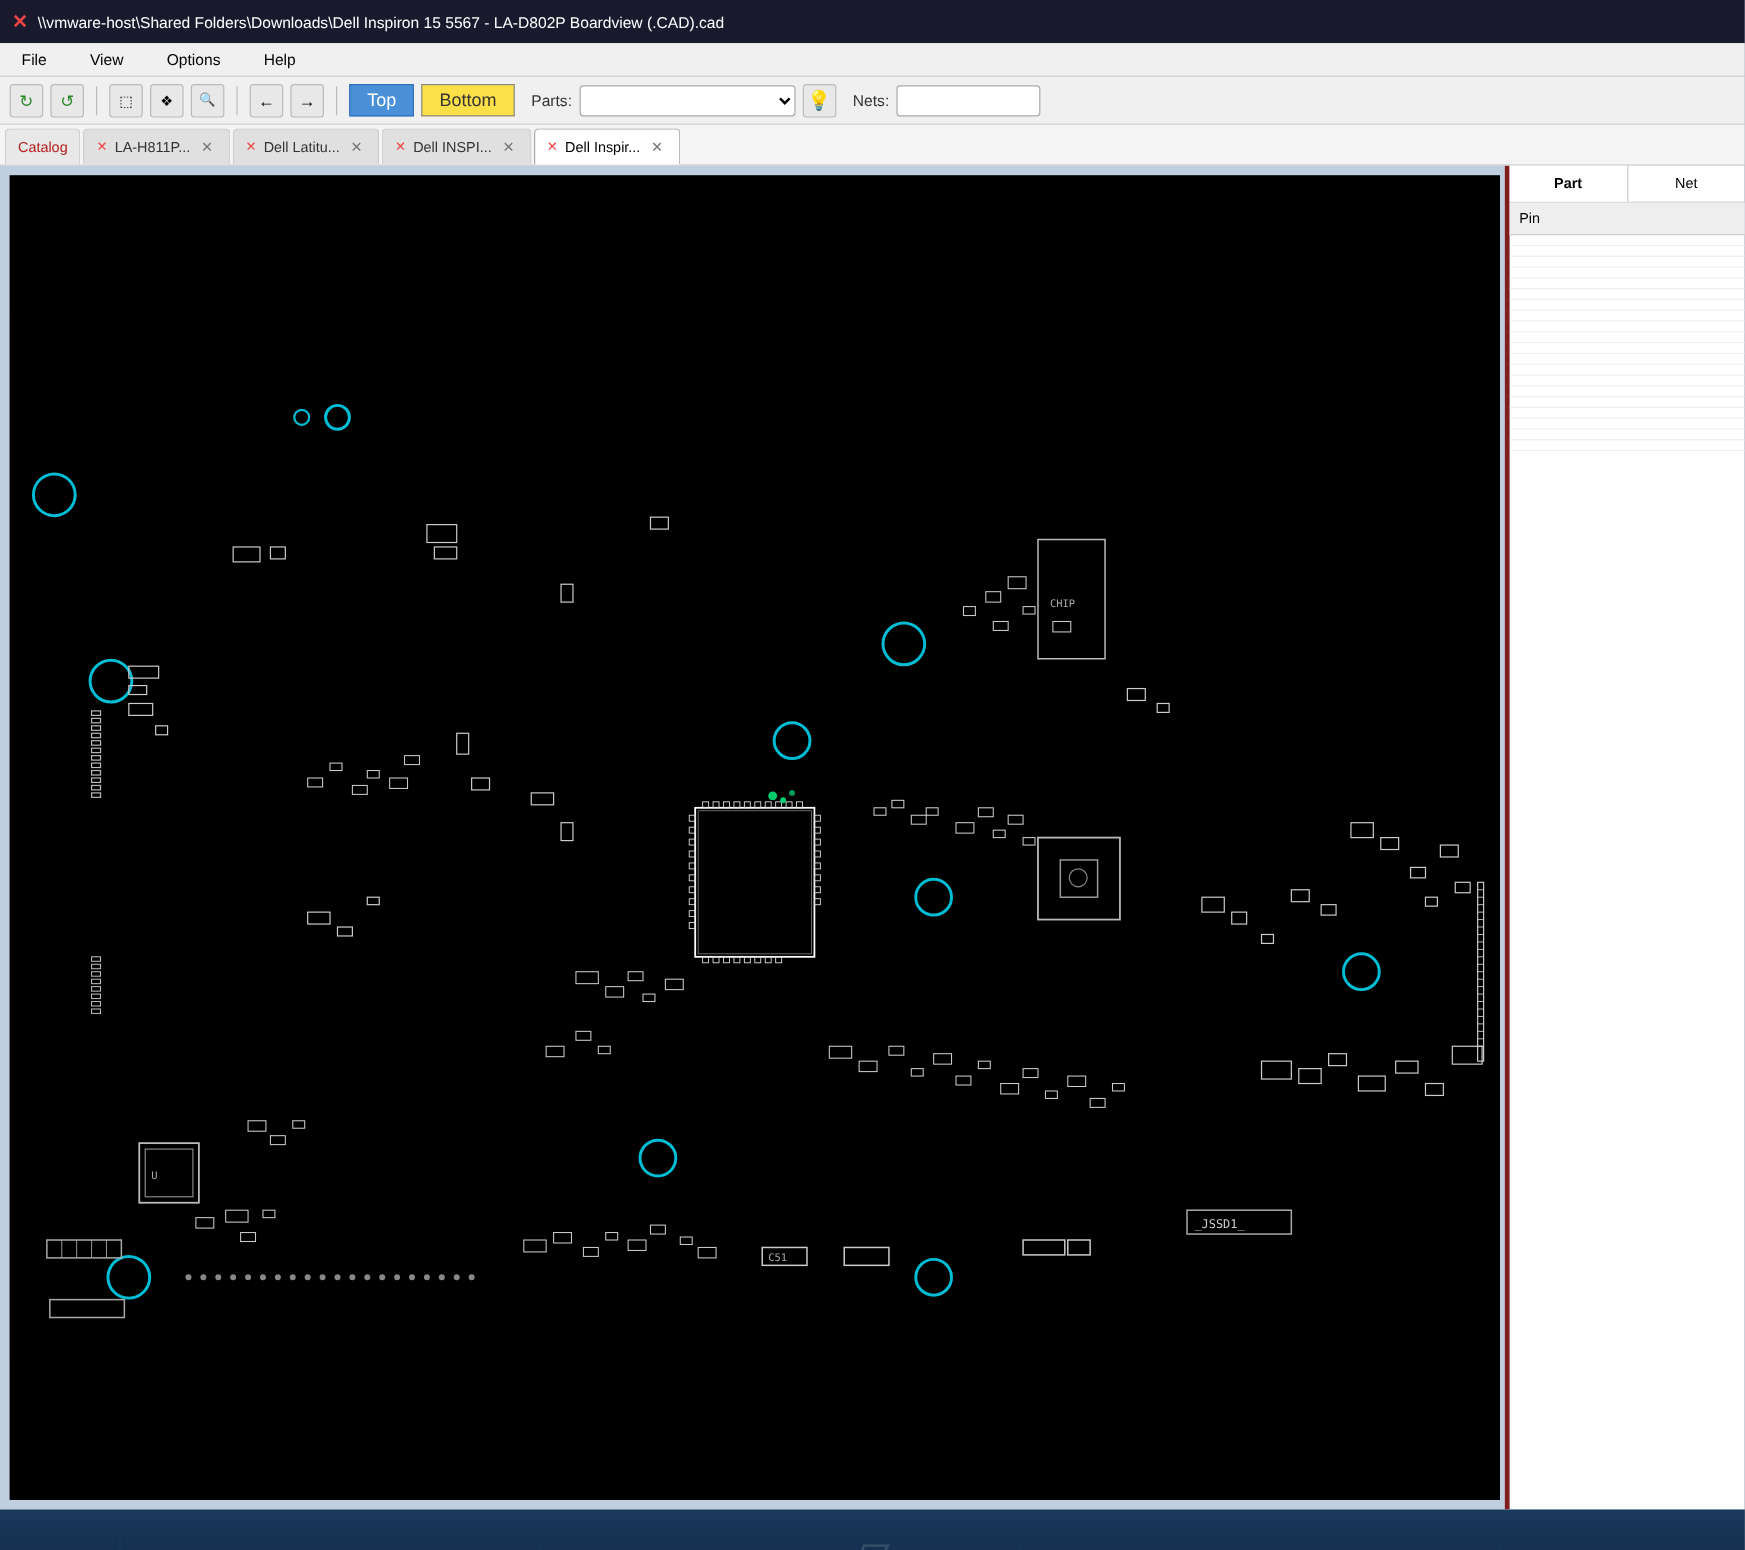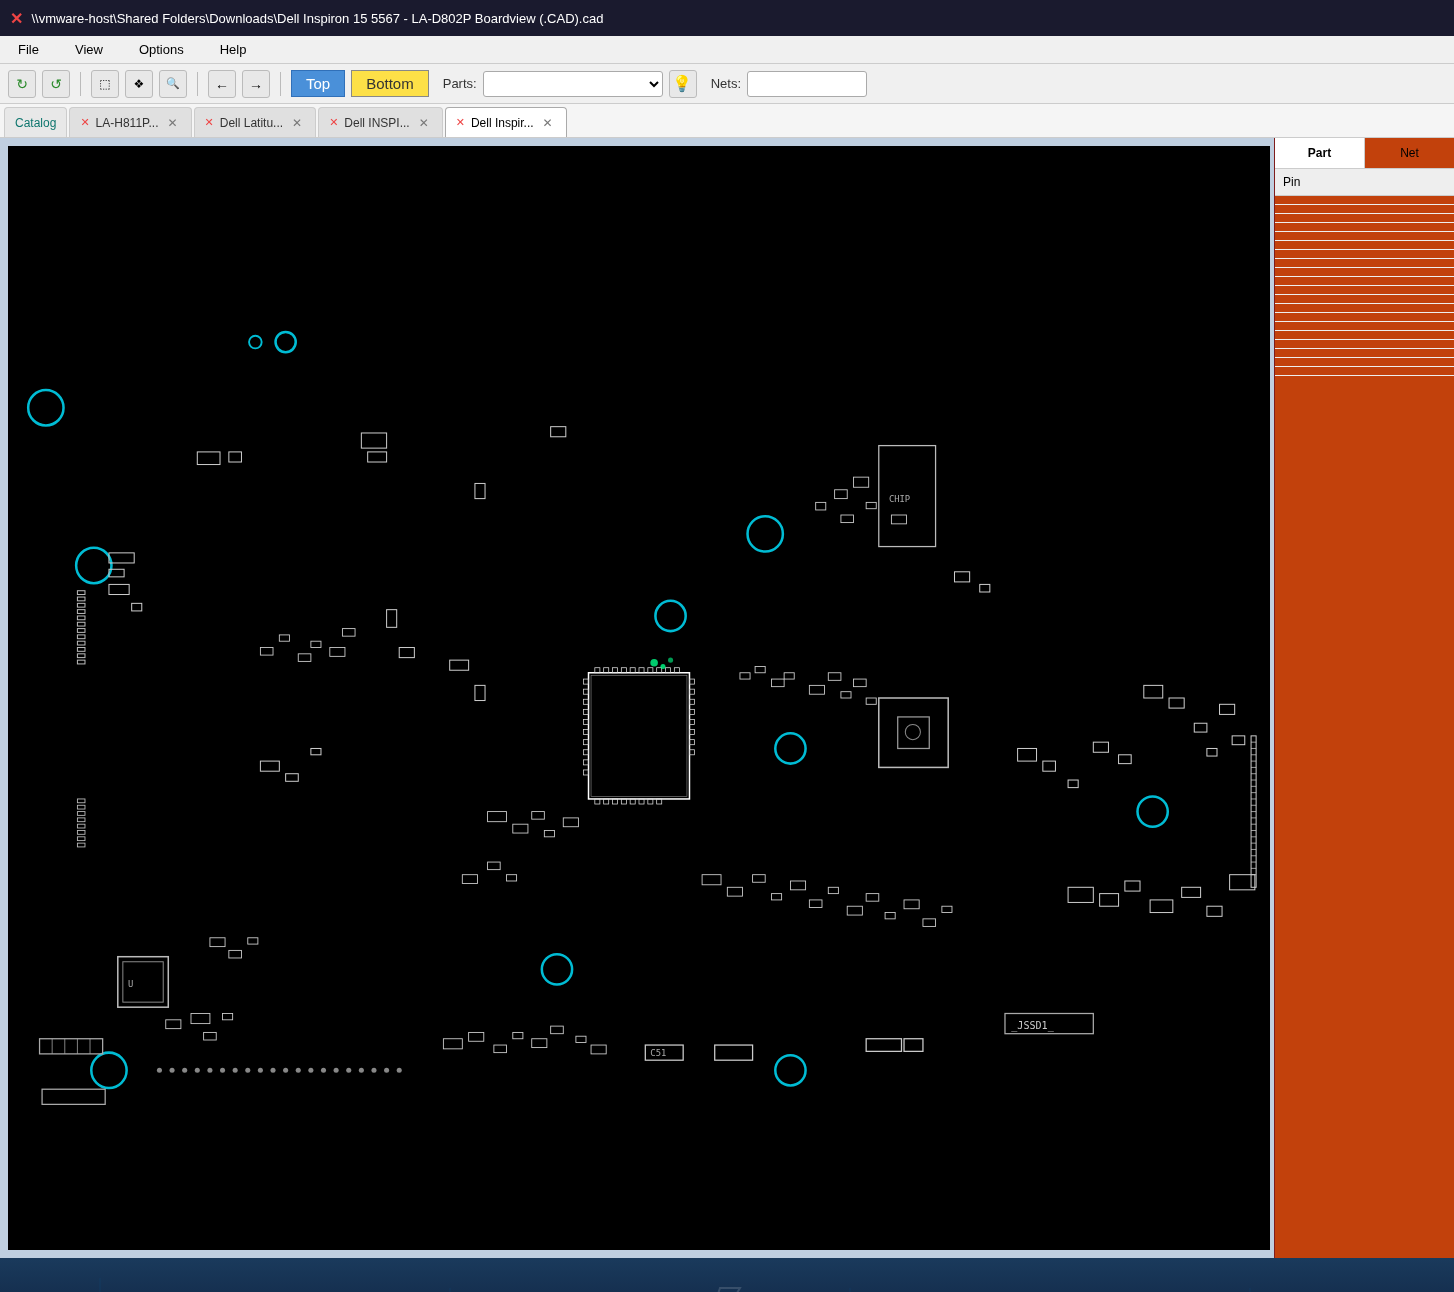--- a/index.html
+++ b/index.html
@@ -170,21 +170,21 @@
       margin-right: 2px;
     }
     .tab.active {
       background: #fff;
       border-color: #aaa;
       color: #000;
       font-weight: 500;
     }
     .tab-catalog {
       background: #e8e8e8;
-      color: #0f766e;
+      color: #b91c1c;
       text-align: center;
     }
     .tab-close {
       font-size: 12px;
       color: #777;
       cursor: pointer;
       display: flex;
       align-items: center;
       justify-content: center;
       width: 16px;
@@ -201,23 +201,23 @@
       background: #000;
       flex: 1;
       position: relative;
       overflow: hidden;
       margin: 8px;
       margin-right: 4px;
     }
 
     
     #right-panel {
-      width: 180px;
-      background: #c2410c;
-      border-left: 1px solid #7f1d1d;
+      width: 200px;
+      background: #ffffff;
+      border-left: 4px solid #7f1d1d;
       display: flex;
       flex-direction: column;
     }
     #right-panel-tabs {
       display: flex;
       border-bottom: 1px solid #ccc;
     }
     .right-tab {
       flex: 1;
       height: 30px;

